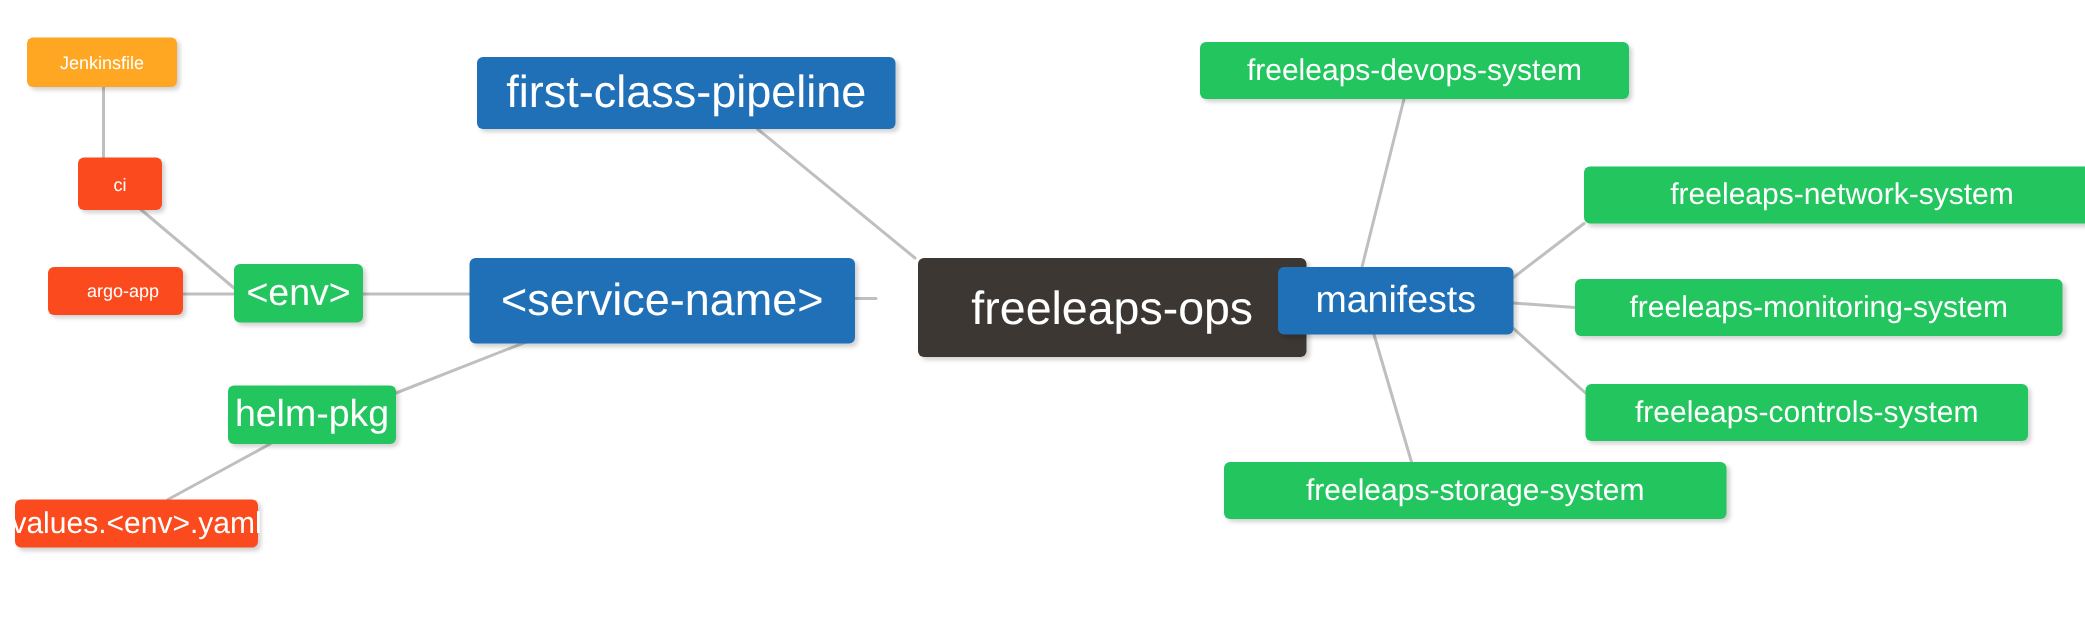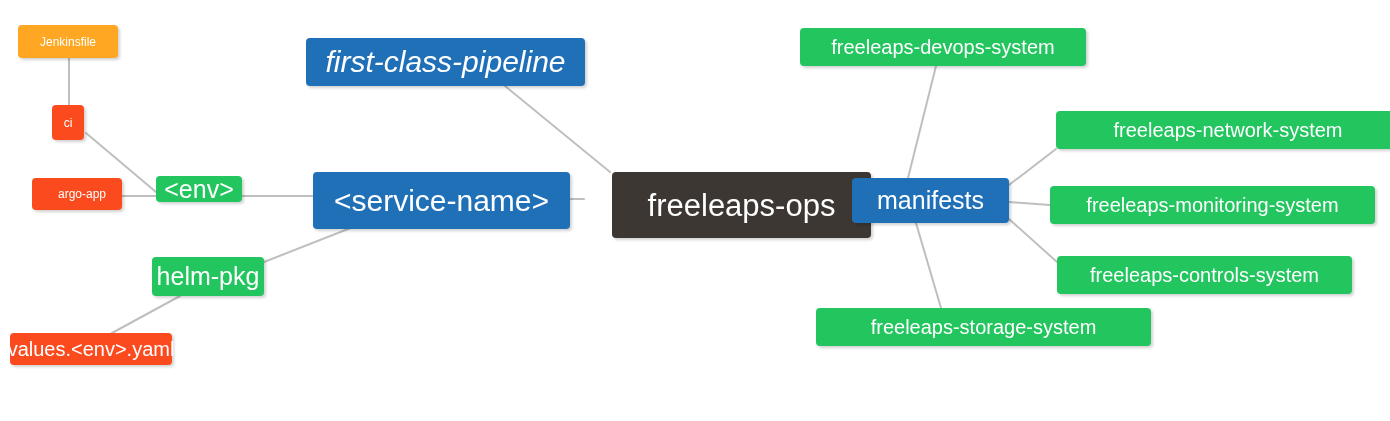--- a/index.html
+++ b/index.html
@@ -70,36 +70,36 @@
       <line x1="936" y1="66" x2="908" y2="178" stroke="#bfbfbf" stroke-width="2" stroke-linecap="round"></line>
       <line x1="1056" y1="149" x2="1009" y2="185" stroke="#bfbfbf" stroke-width="2" stroke-linecap="round"></line>
       <line x1="1050" y1="205" x2="1009" y2="202" stroke="#bfbfbf" stroke-width="2" stroke-linecap="round"></line>
       <line x1="1057" y1="262" x2="1009" y2="219" stroke="#bfbfbf" stroke-width="2" stroke-linecap="round"></line>
       <line x1="941" y1="308" x2="916" y2="223" stroke="#bfbfbf" stroke-width="2" stroke-linecap="round"></line>
     </svg>
   <div id="nodes-layer">
       <div class="node sz-xs" style="left: 18px; top: 25px; width: 100px; height: 33px; background: rgb(255, 167, 34);">
         <span class="node-label">Jenkinsfile</span>
       </div>
-      <div class="node sz-xs" style="left: 52px; top: 105px; width: 32px; height: 35px; background: rgb(251, 74, 30);">
+      <div class="node sz-xs" style="left: 52px; top: 105px; width: 56px; height: 35px; background: rgb(251, 74, 30);">
         <span class="node-label">ci</span>
       </div>
       <div class="node sz-xs" style="left: 32px; top: 178px; width: 90px; height: 32px; background: rgb(251, 74, 30); padding-left: 20px;">
         <span class="node-label">argo-app</span>
       </div>
-      <div class="node sz-mid" style="left: 156px; top: 176px; width: 86px; height: 26px; background: rgb(34, 197, 94);">
+      <div class="node sz-mid" style="left: 156px; top: 176px; width: 86px; height: 39px; background: rgb(34, 197, 94);">
         <span class="node-label">&lt;env&gt;</span>
       </div>
       <div class="node sz-mid" style="left: 152px; top: 257px; width: 112px; height: 39px; background: rgb(34, 197, 94);">
         <span class="node-label">helm-pkg</span>
       </div>
       <div class="node sz-sm" style="left: 10px; top: 333px; width: 162px; height: 32px; background: rgb(251, 74, 30);">
         <span class="node-label">values.&lt;env&gt;.yaml</span>
       </div>
-      <div class="node sz-big" style="left: 306px; top: 38px; width: 279px; height: 48px; background: rgb(32, 112, 184); font-style: italic;">
+      <div class="node sz-big" style="left: 318px; top: 38px; width: 279px; height: 48px; background: rgb(32, 112, 184);">
         <span class="node-label">first-class-pipeline</span>
       </div>
       <div class="node sz-big" style="left: 313px; top: 172px; width: 257px; height: 57px; background: rgb(32, 112, 184);">
         <span class="node-label">&lt;service-name&gt;</span>
       </div>
       <div class="node sz-root" style="left: 584px; top: 172px; width: 259px; height: 66px; background: rgb(60, 55, 51);">
         <span class="node-label">freeleaps-ops</span>
       </div>
       <div class="node sz-mid" style="left: 852px; top: 178px; width: 157px; height: 45px; background: rgb(32, 112, 184);">
         <span class="node-label">manifests</span>

